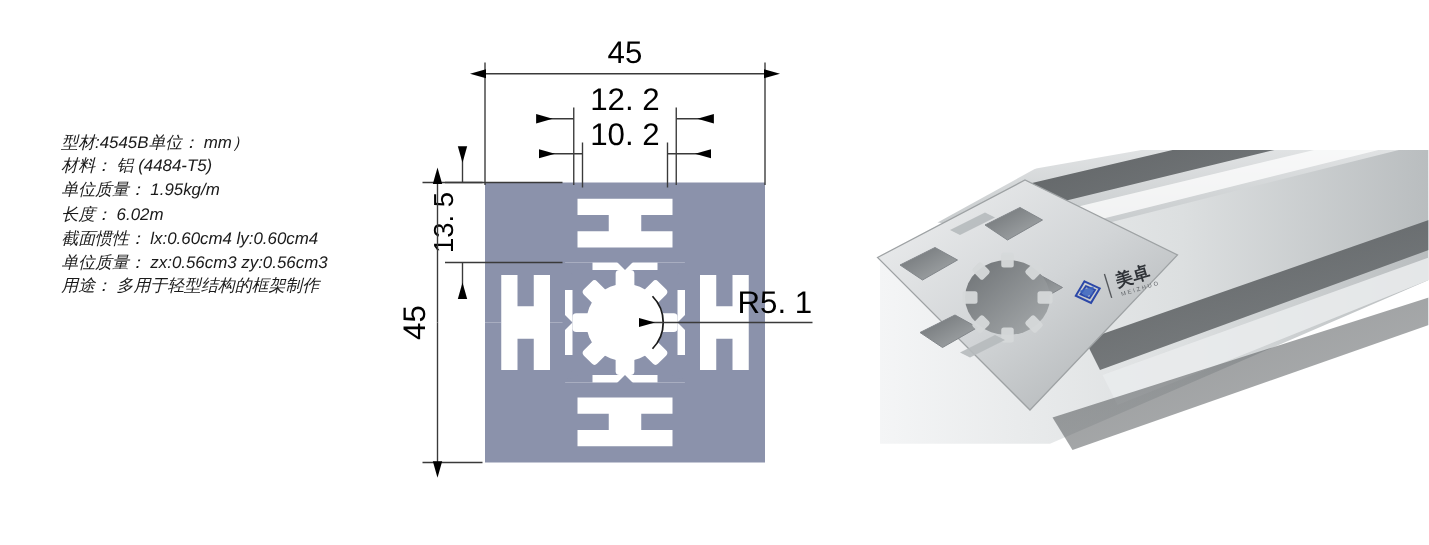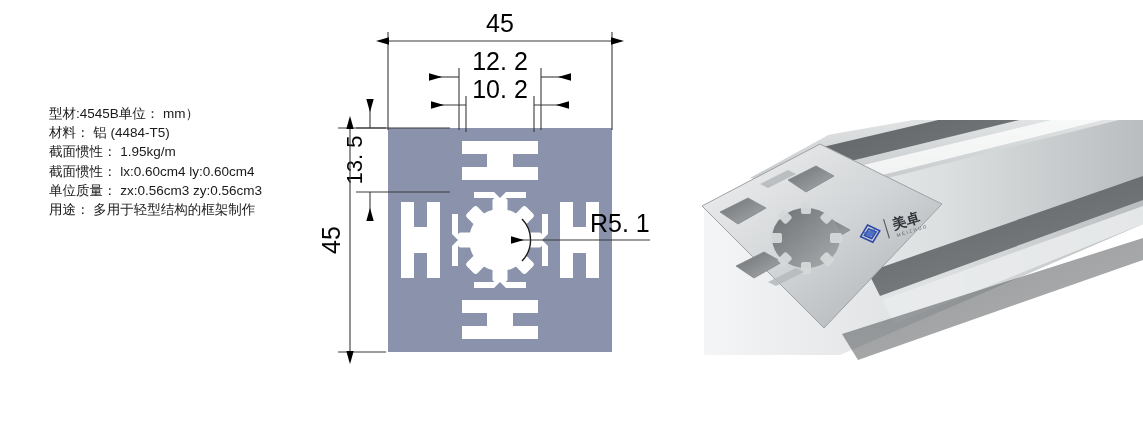--- a/index.html
+++ b/index.html
@@ -15,34 +15,35 @@
     font-family: "Liberation Sans", "DejaVu Sans", sans-serif;
     color: #000000;
   }
 
   
   #spec-block {
     position: absolute;
     left: 49px;
     top: 104px;
     width: 300px;
+    font-style: italic;
   }
   .spec-line {
     font-size: 13.5px;
     line-height: 19.2px;
     white-space: nowrap;
     color: #1a1a1a;
     letter-spacing: 0px;
   }
 
   
   #drawing {
     position: absolute;
     left: 320px;
-    top: 10px;
+    top: 28px;
     width: 370px;
     height: 380px;
   }
   #drawing svg { display: block; }
 
   .dimtext {
     font-family: "Liberation Sans", "DejaVu Sans", sans-serif;
     font-size: 25px;
     fill: #000000;
   }
@@ -61,21 +62,22 @@
     height: 260px;
   }
   #photo svg { display: block; }
 </style>
 </head>
 <body>
 
 <div id="spec-block">
   <div class="spec-line">型材:4545B单位： mm）</div>
   <div class="spec-line">材料： 铝 (4484-T5)</div>
-  <div class="spec-line">截面惯性： 1.95kg/m</div>
+  <div class="spec-line">单位质量： 1.95kg/m</div>
+  <div class="spec-line">长度： 6.02m</div>
   <div class="spec-line">截面惯性： lx:0.60cm4 ly:0.60cm4</div>
   <div class="spec-line">单位质量： zx:0.56cm3 zy:0.56cm3</div>
   <div class="spec-line">用途： 多用于轻型结构的框架制作</div>
 </div>
 
 <div id="drawing">
 <svg width="370" height="380" viewBox="0 0 370 380" xmlns="http://www.w3.org/2000/svg">
   <defs>
     <marker id="arrOut" markerWidth="12" markerHeight="8" refX="11" refY="4" orient="auto">
       <path d="M0,4 L12,0.6 L12,7.4 Z" fill="#000"></path>

